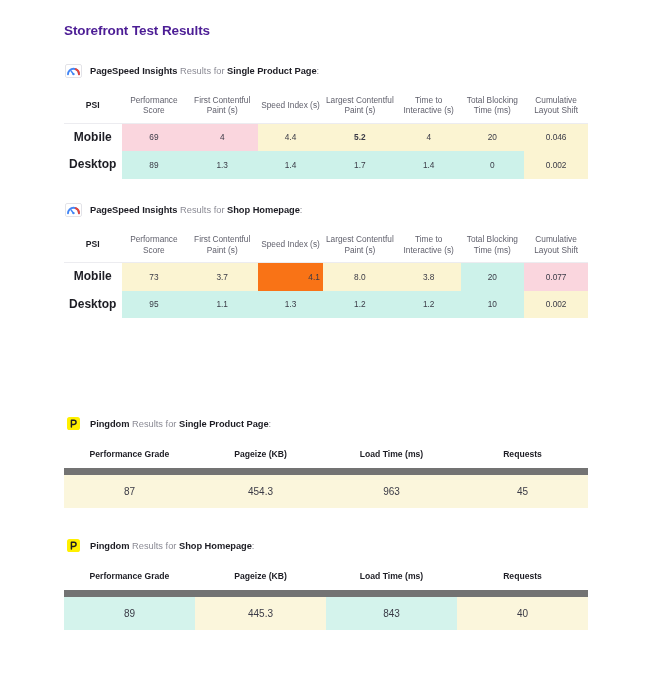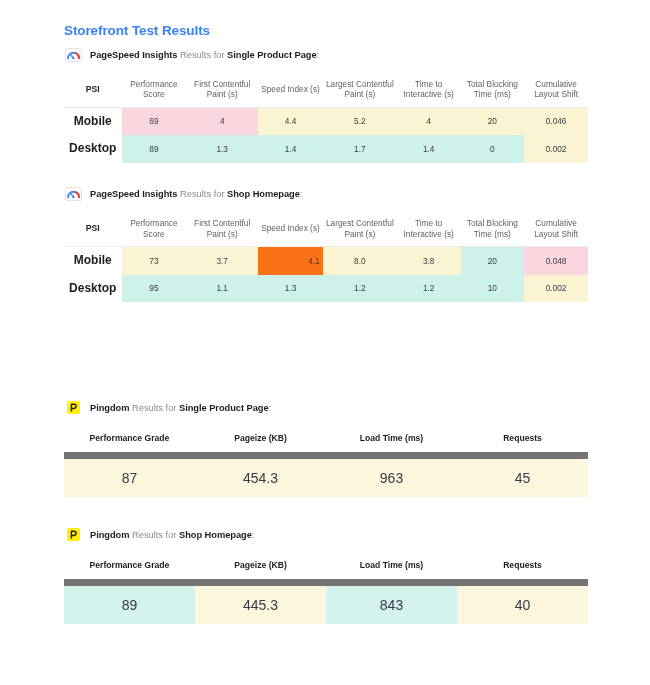--- a/index.html
+++ b/index.html
@@ -19,22 +19,22 @@
     position: relative;
     width: 650px;
     height: 685px;
     box-sizing: border-box;
     padding: 22px 62px 0 64px;
   }
   .doc-title {
     font-size: 13.5px;
     font-weight: 700;
     letter-spacing: -0.1px;
-    color: #3b82f6;
-    margin: 0 0 8px 0;
+    color: #4c1d95;
+    margin: 0 0 24px 0;
     line-height: 1.3;
   }
   .section {
     margin: 0;
   }
   .section-head {
     display: flex;
     align-items: center;
     gap: 7px;
     margin-bottom: 9px;
@@ -107,21 +107,21 @@
     padding: 9px 4px;
     font-size: 8.6px;
     background: #ffffff;
     border-bottom: 7px solid #737373;
   }
   .ping tbody td {
     text-align: center;
     vertical-align: middle;
     padding: 11px 16px;
     color: #3a3a46;
-    font-size: 14px;
+    font-size: 10px;
   }
 
   .gap-psi { height: 24px; }
   .gap-big { height: 98px; }
   .gap-ping { height: 30px; }
 </style>
 </head>
 <body>
 
 <div class="page">
@@ -166,21 +166,21 @@
             <th>Total Blocking Time (ms)</th>
             <th>Cumulative Layout Shift</th>
           </tr>
         </thead>
         <tbody>
           <tr>
             <td class="c-label">Mobile</td>
             <td style="background-color: rgb(250, 214, 222);">69</td>
             <td style="background-color: rgb(250, 214, 222);">4</td>
             <td style="background-color: rgb(251, 244, 210);">4.4</td>
-            <td style="background-color: rgb(251, 244, 210);">5.2</td>
+            <td style="background-color: rgb(251, 244, 210); font-weight: bold;">5.2</td>
             <td style="background-color: rgb(251, 244, 210);">4</td>
             <td style="background-color: rgb(251, 244, 210);">20</td>
             <td style="background-color: rgb(251, 244, 210);">0.046</td>
           </tr>
           <tr>
             <td class="c-label">Desktop</td>
             <td style="background-color: rgb(205, 242, 234);">89</td>
             <td style="background-color: rgb(205, 242, 234);">1.3</td>
             <td style="background-color: rgb(205, 242, 234);">1.4</td>
             <td style="background-color: rgb(205, 242, 234);">1.7</td>
@@ -233,21 +233,21 @@
         </thead>
         <tbody>
           <tr>
             <td class="c-label">Mobile</td>
             <td style="background-color: rgb(251, 244, 210); margin-left: 47px;">73</td>
             <td style="background-color: rgb(251, 244, 210);">3.7</td>
             <td style="background-color: #f97316; text-align: right;">4.1</td>
             <td style="background-color: rgb(251, 244, 210);">8.0</td>
             <td style="background-color: rgb(251, 244, 210);">3.8</td>
             <td style="background-color: rgb(205, 242, 234);">20</td>
-            <td style="background-color: rgb(250, 214, 222);">0.048</td>
+            <td style="background-color: rgb(250, 214, 222);">0.077</td>
           </tr>
           <tr>
             <td class="c-label">Desktop</td>
             <td style="background-color: rgb(205, 242, 234);">95</td>
             <td style="background-color: rgb(205, 242, 234);">1.1</td>
             <td style="background-color: rgb(205, 242, 234);">1.3</td>
             <td style="background-color: rgb(205, 242, 234);">1.2</td>
             <td style="background-color: rgb(205, 242, 234);">1.2</td>
             <td style="background-color: rgb(205, 242, 234);">10</td>
             <td style="background-color: rgb(251, 244, 210);">0.002</td>

